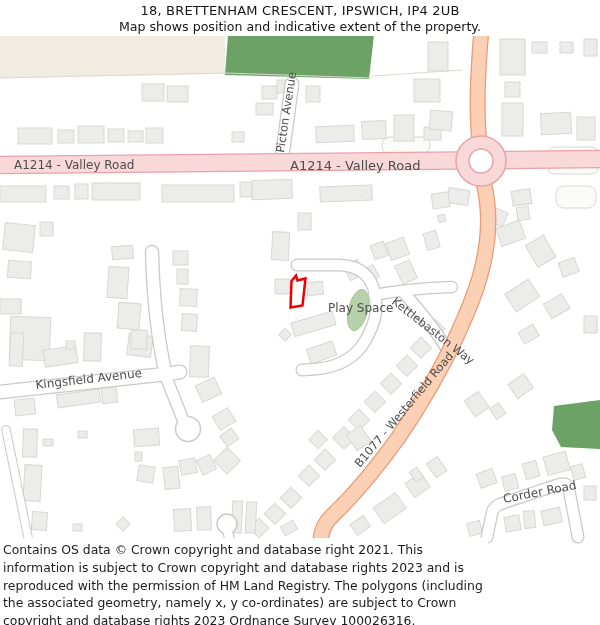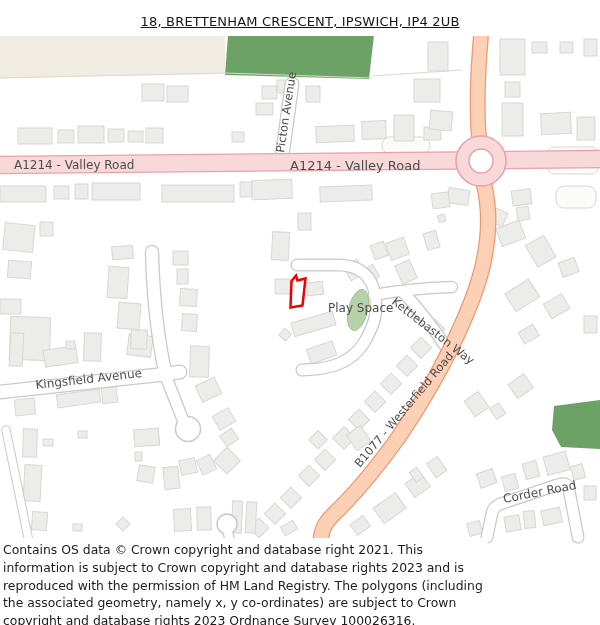--- a/index.html
+++ b/index.html
@@ -1,20 +1,20 @@
 <!DOCTYPE html>
 <html><head>
 <meta charset="utf-8">
 <style>
   html,body{margin:0;padding:0;width:600px;height:625px;background:#fff;overflow:hidden;
     font-family:"DejaVu Sans","Liberation Sans",sans-serif;}
   #stage{position:relative;width:600px;height:625px;}
   #map-svg{position:absolute;left:0;top:0;}
   #header{position:absolute;left:0;top:0;width:600px;height:36px;background:#fff;text-align:center;z-index:5;}
-  #header .t{font-size:13px;color:#161616;padding-top:14px;letter-spacing:.2px;text-decoration:underline;}
+  #header .t{font-size:13px;color:#161616;padding-top:3px;letter-spacing:.2px;}
   #header .s{font-size:12.6px;color:#161616;margin-top:1px;}
   #footer{position:absolute;left:0;top:538px;width:488px;height:87px;background:#fff;z-index:5;}
   #footer .f{font-size:12.4px;line-height:17.8px;color:#1c1c1c;padding:3px 2px 0 3px;max-width:597px;}
   text{font-family:"DejaVu Sans","Liberation Sans",sans-serif;}
   .rl{font-size:12px;}
   .rl-big{font-size:13px;}
   .rl-sm{font-size:11.5px;}
 </style>
 </head>
 <body>
@@ -234,19 +234,20 @@
     <text class="rl" transform="translate(36,389) rotate(-6.5)">Kingsfield Avenue</text>
     <text class="rl-sm" transform="translate(360,468) rotate(-50)">B1077 - Westerfield Road</text>
     <text class="rl" transform="translate(504,503) rotate(-11)">Corder Road</text>
   </g>
 
   <polygon points="291.5,281 296,275.5 297.5,280.5 305.5,278.5 302.5,305.5 290.5,307.5" fill="none" stroke-width="2.5" stroke-linejoin="miter" stroke="#ee0000"></polygon>
 </svg>
 
 <div id="header">
   <div class="t">18, BRETTENHAM CRESCENT, IPSWICH, IP4 2UB</div>
+  <div class="s">Map shows position and indicative extent of the property.</div>
 </div>
 
 <div id="footer">
   <div class="f">Contains OS data © Crown copyright and database right 2021. This information is subject to Crown copyright and database rights 2023 and is reproduced with the permission of HM Land Registry. The polygons (including the associated geometry, namely x, y co-ordinates) are subject to Crown copyright and database rights 2023 Ordnance Survey 100026316.</div>
 </div>
 
 </div>
 
 </body></html>

